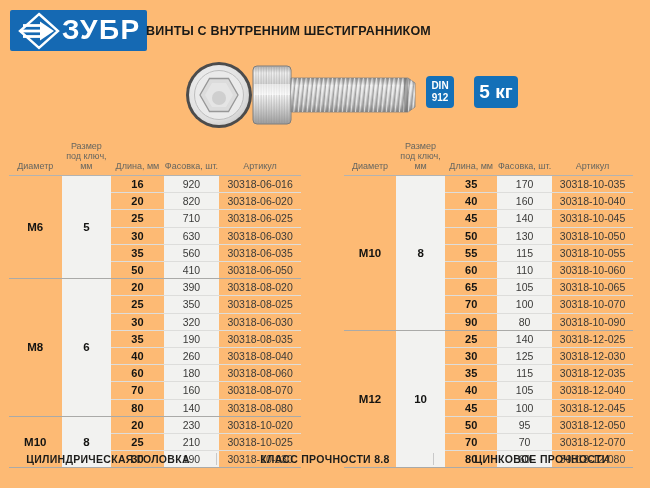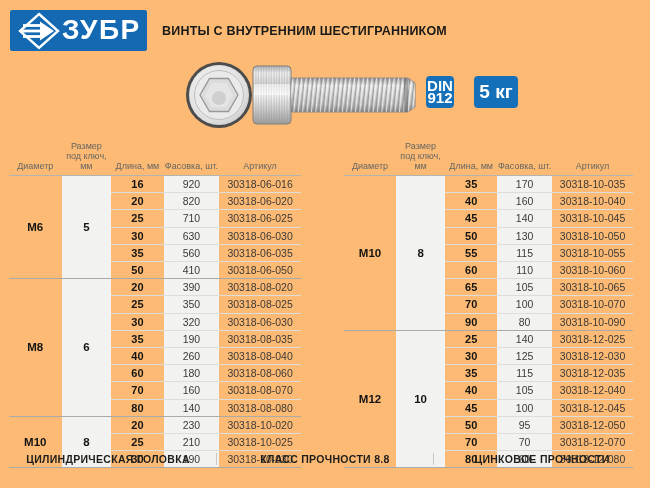--- a/index.html
+++ b/index.html
@@ -5,28 +5,28 @@
   html,body{margin:0;padding:0;background:#fff;}
   .page{position:relative;width:650px;height:488px;background:#fdba74;overflow:hidden;
         font-family:"Liberation Sans",sans-serif;}
 
   
   .logo{position:absolute;left:10px;top:10px;width:137px;height:41px;background:#1569b3;
         border-radius:2px;display:flex;align-items:center;}
   .logo-icon{position:absolute;left:8px;top:2px;}
   .logo-text{position:absolute;left:52px;top:4px;color:#fff;font-weight:bold;font-size:28px;
              letter-spacing:1.5px;transform:scaleY(1.02);}
-  .page-title{position:absolute;left:162px;top:0;height:61px;display:flex;align-items:center;
+  .page-title{position:absolute;left:146px;top:0;height:61px;display:flex;align-items:center;
               font-weight:bold;font-size:12.5px;color:#1a1a18;letter-spacing:0.2px;}
 
   
   .screw-svg{position:absolute;left:182px;top:58px;}
   .badge{position:absolute;background:#1470b8;color:#fff;font-weight:bold;border-radius:4px;
          display:flex;flex-direction:column;align-items:center;justify-content:center;text-align:center;}
-  .badge-din{left:426px;top:76px;width:28px;height:32px;font-size:15px;line-height:12.5px;}
+  .badge-din{left:426px;top:76px;width:28px;height:32px;font-size:10px;line-height:12.5px;}
   .badge-weight{left:474px;top:76px;width:44px;height:32px;font-size:19px;}
 
   
   .table-wrap{position:absolute;top:139px;}
   .table-left{left:9px;width:292px;}
   .table-right{left:344px;width:289px;}
   table.spec{width:100%;border-collapse:collapse;table-layout:fixed;}
   table.spec th{font-weight:normal;font-size:9px;color:#666660;line-height:10px;
                 vertical-align:bottom;padding:2px 0 4px 0;border-bottom:1px solid #b3b3b1;text-align:center;}
   table.spec th span{display:block;}

